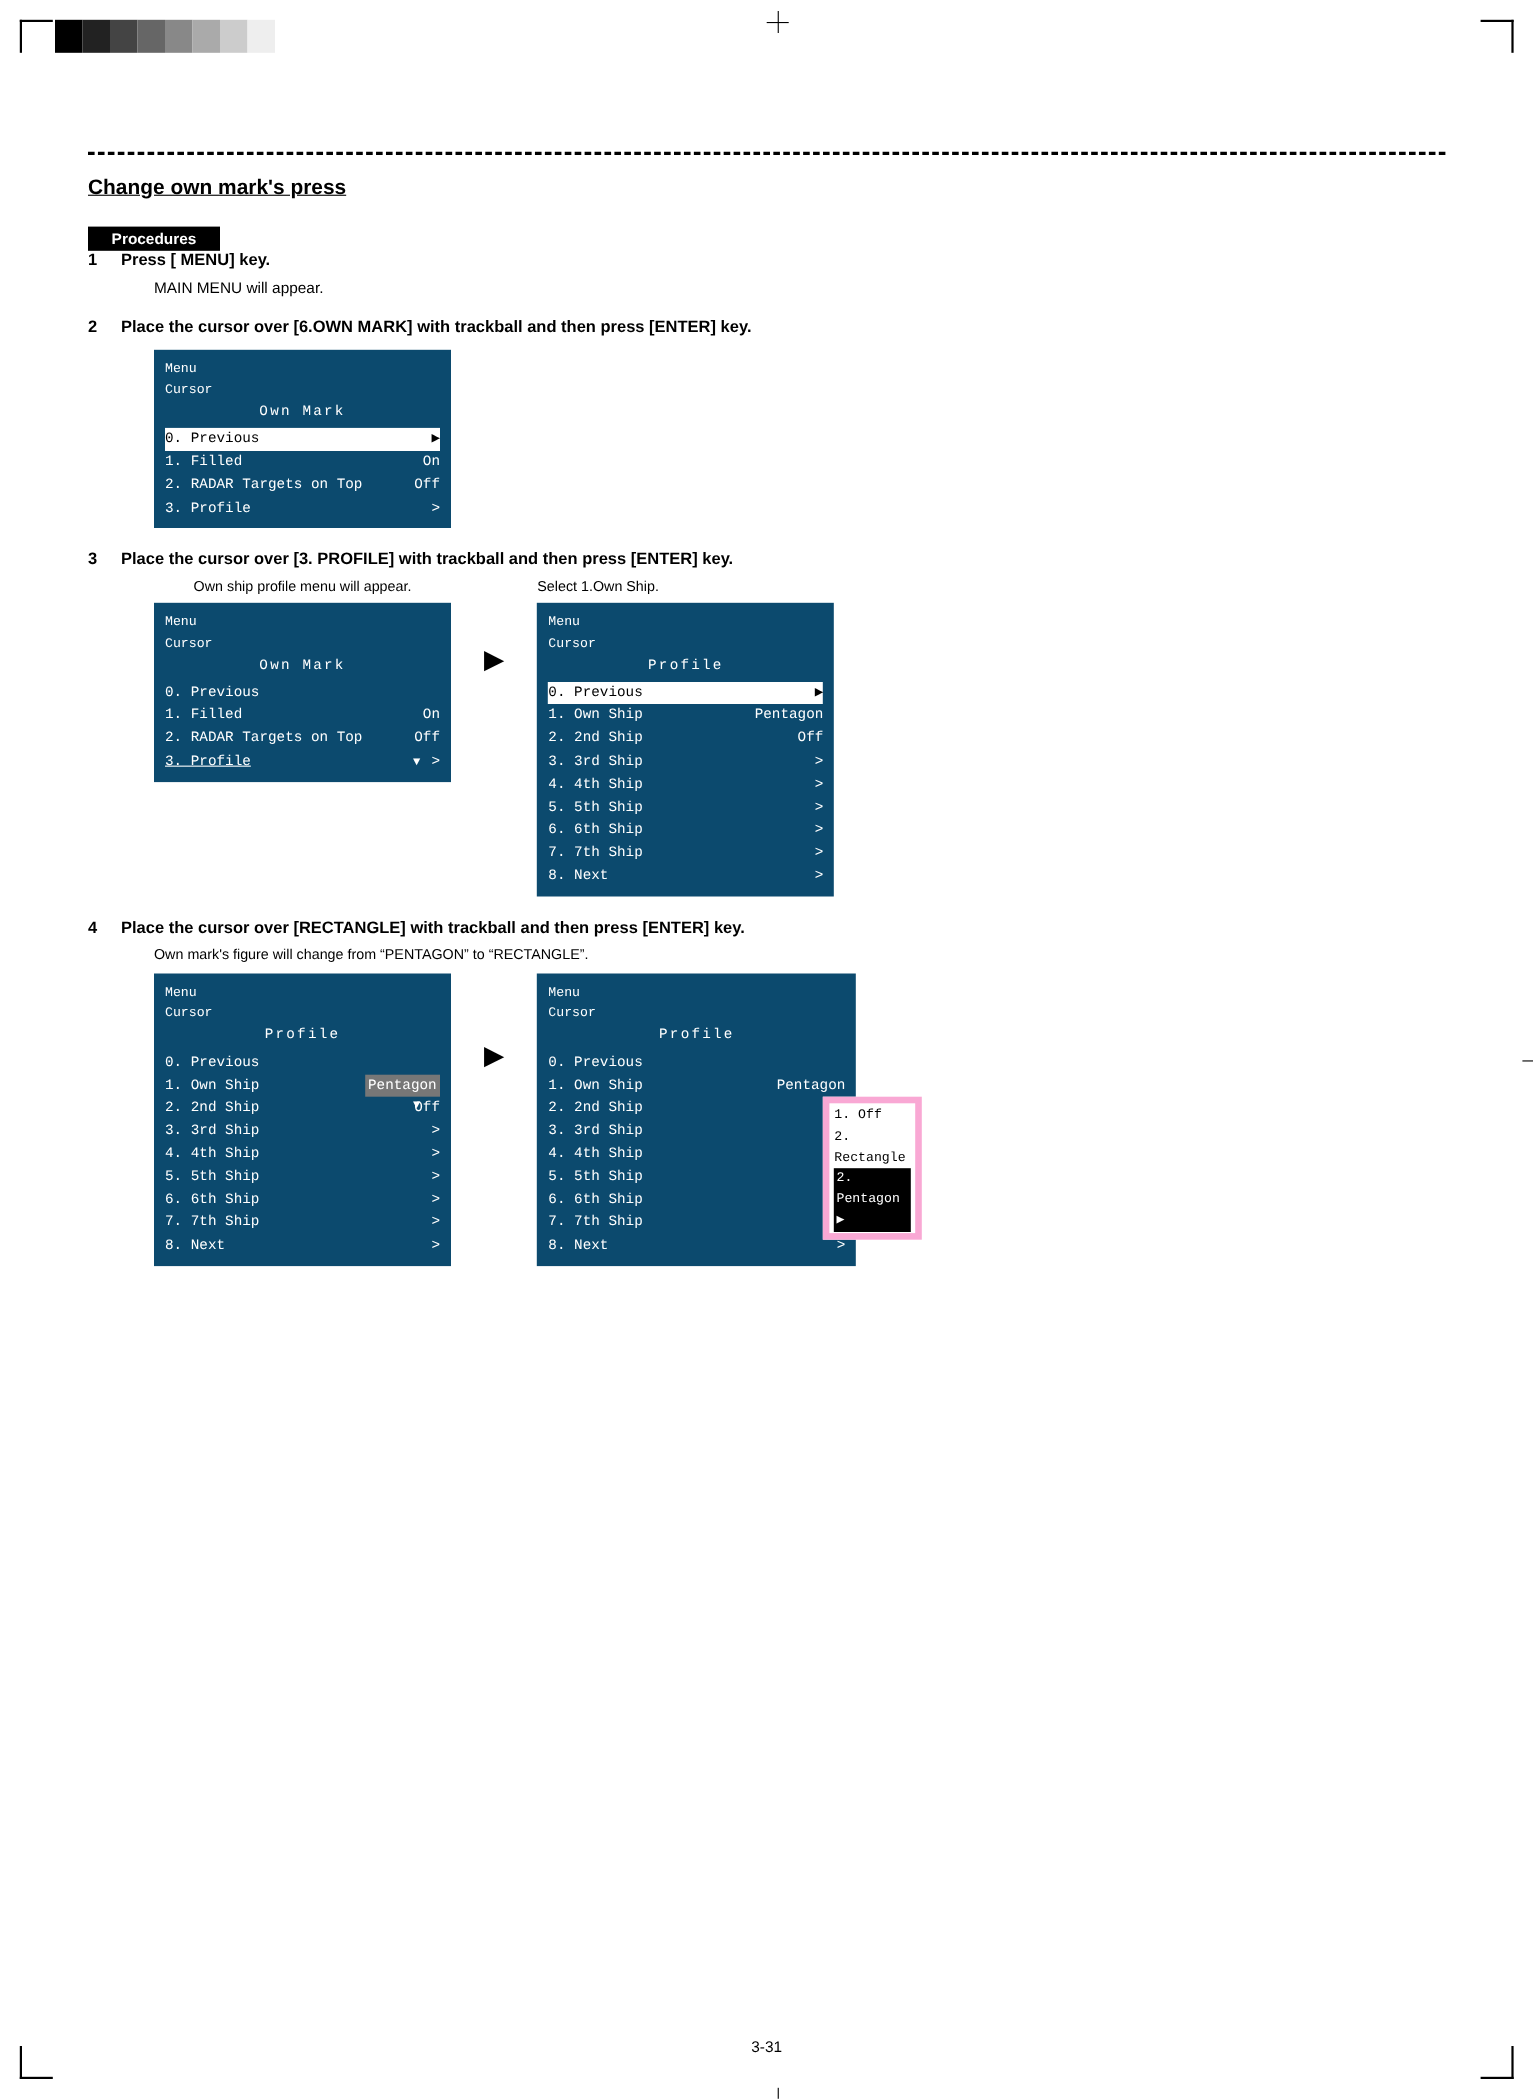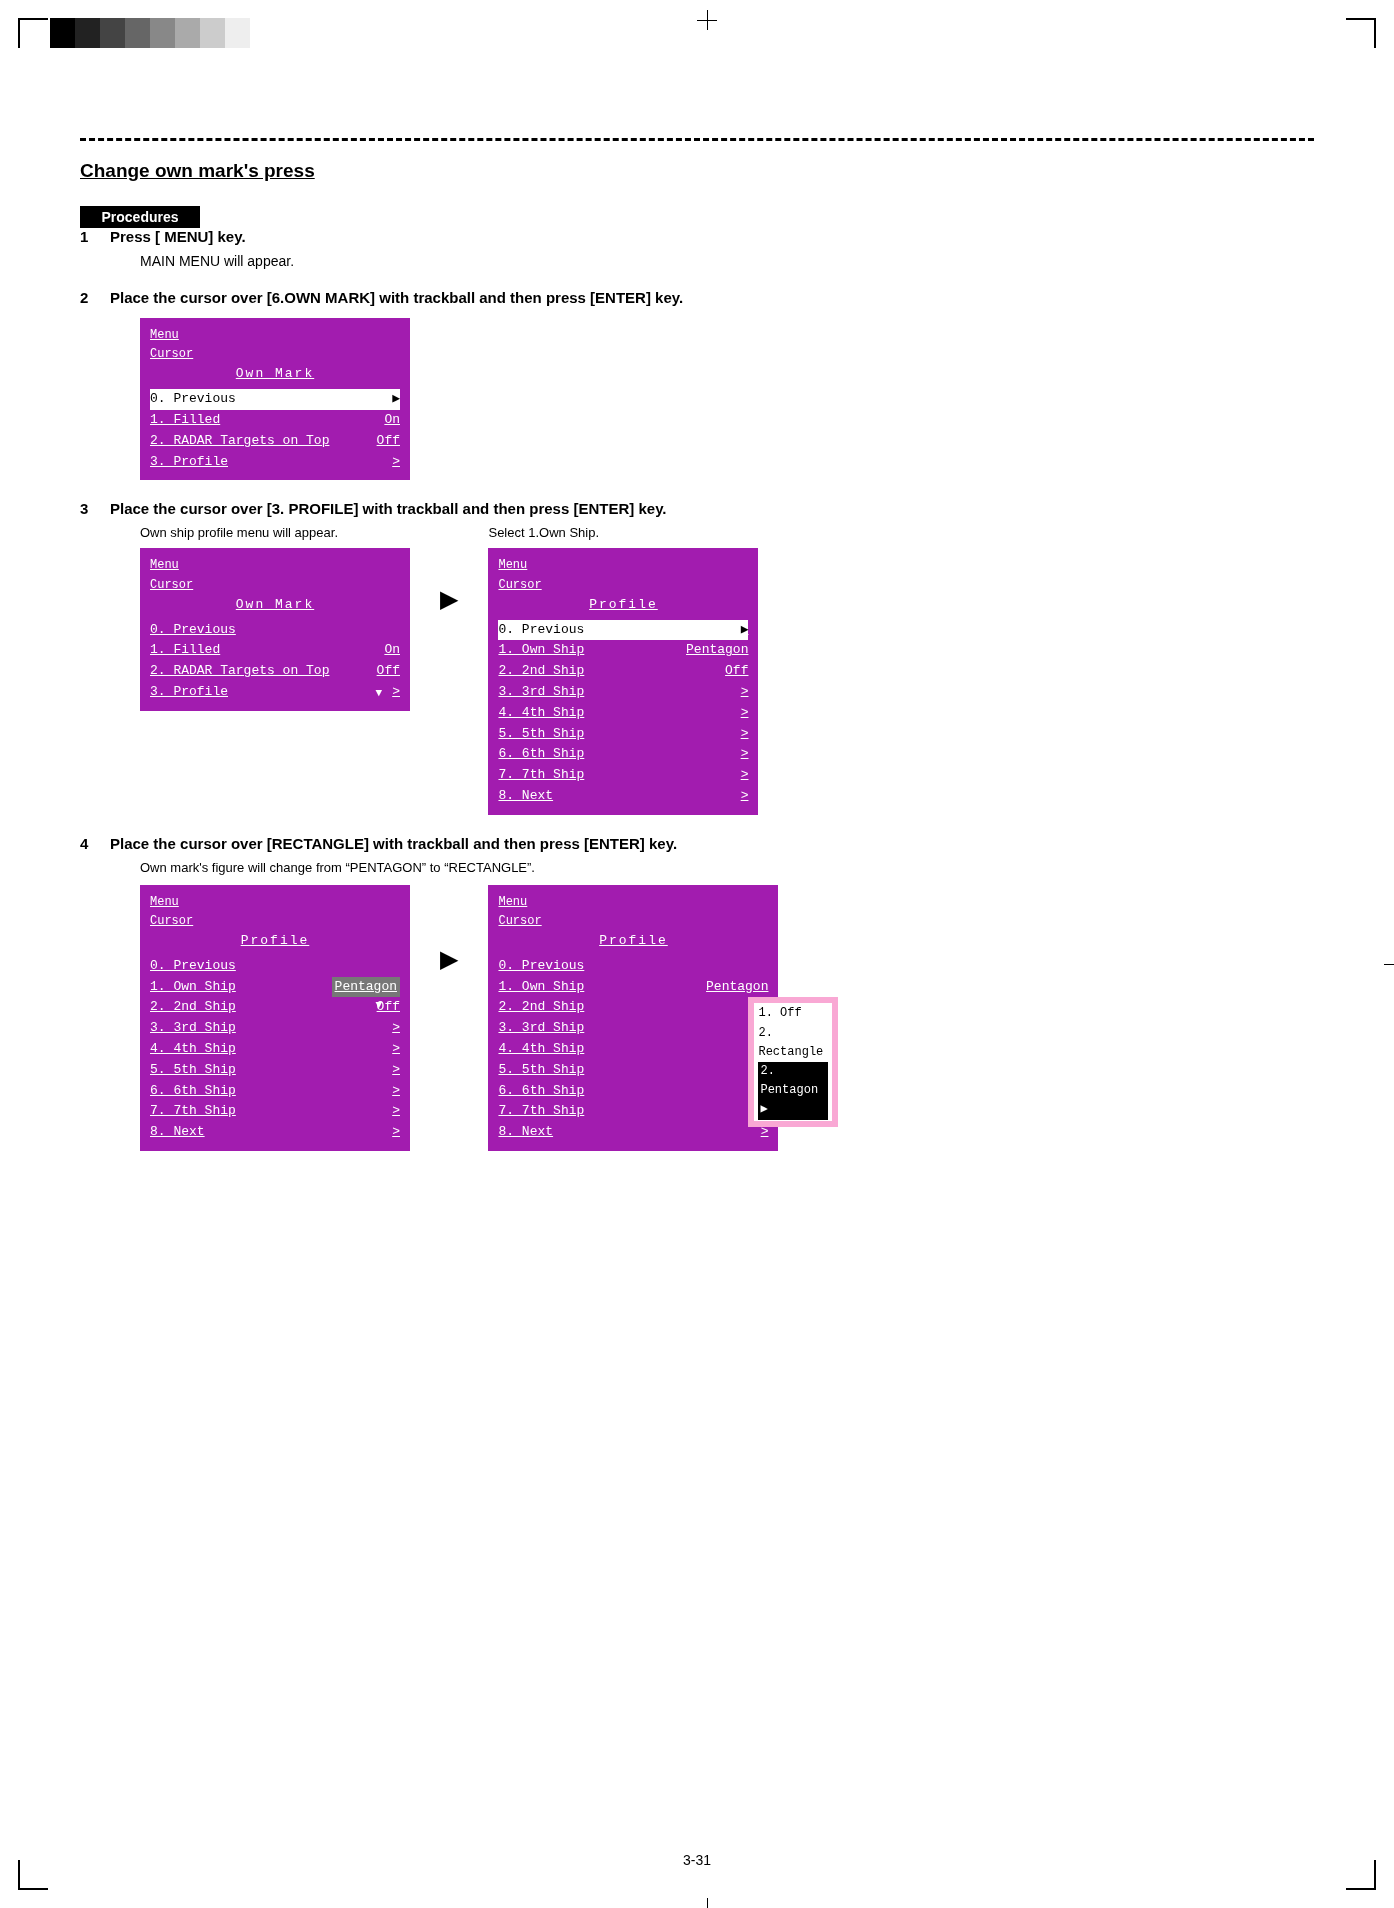--- a/index.html
+++ b/index.html
@@ -156,29 +156,28 @@
       flex: 1;
     }
 
     
     .screen-wrap {
       margin-left: 60px;
       margin-top: 12px;
       margin-bottom: 20px;
     }
     .screen {
-      background: #a21caf;
+      background: #0c4a6e;
       color: #fff;
       font-family: 'Courier New', monospace;
       font-size: 13px;
       padding: 8px 10px;
       width: 270px;
       line-height: 1.6;
       position: relative;
-      text-decoration: underline;
     }
 
     .step-block {
       margin-bottom: 20px;
     }
 
     
     .page-num {
       position: absolute;
       bottom: 40px;
@@ -261,21 +260,21 @@
       </div>
 
       <div class="step-block">
         <div class="step">
           <span class="step-num">3</span>
           <span class="step-text">Place the cursor over [3. PROFILE] with trackball and then press [ENTER] key.</span>
         </div>
         <div style="margin-left:60px; margin-top:8px; margin-bottom:10px;">
           <div style="display:flex; align-items:flex-start; gap:30px;">
             <div>
-              <div style="font-size:13px; margin-bottom:8px;">Own ship profile menu will appear.</div>
+              <div style="font-size:13px; margin-bottom:8px;text-align:center;">Own ship profile menu will appear.</div>
 
               <div class="screen">
                 <div style="font-size:12px;">Menu</div>
                 <div style="font-size:12px;">Cursor</div>
                 <div style="text-align:center; font-size:13px; margin-bottom:4px; letter-spacing:2px;">Own Mark</div>
                 <div style="display:flex; justify-content:space-between;">
                   <span>0. Previous</span>
                 </div>
                 <div style="display:flex; justify-content:space-between;">
                   <span>1. Filled</span>

